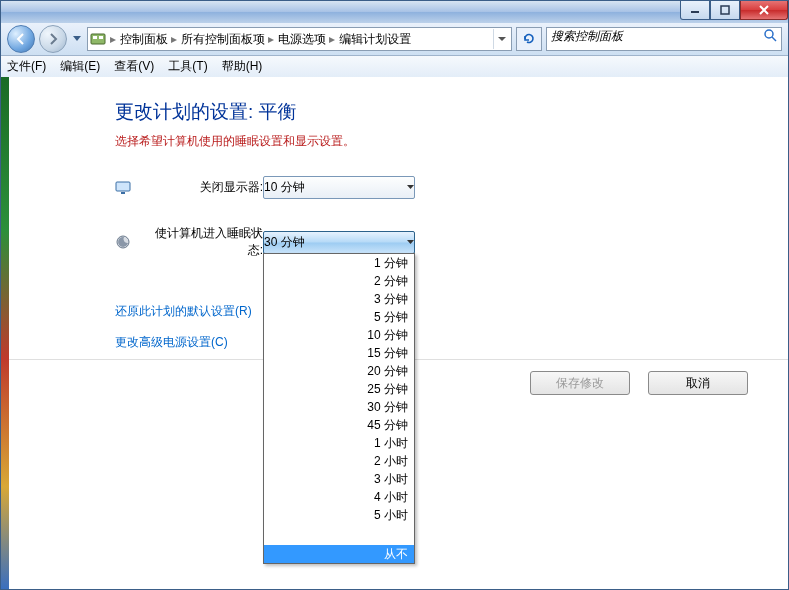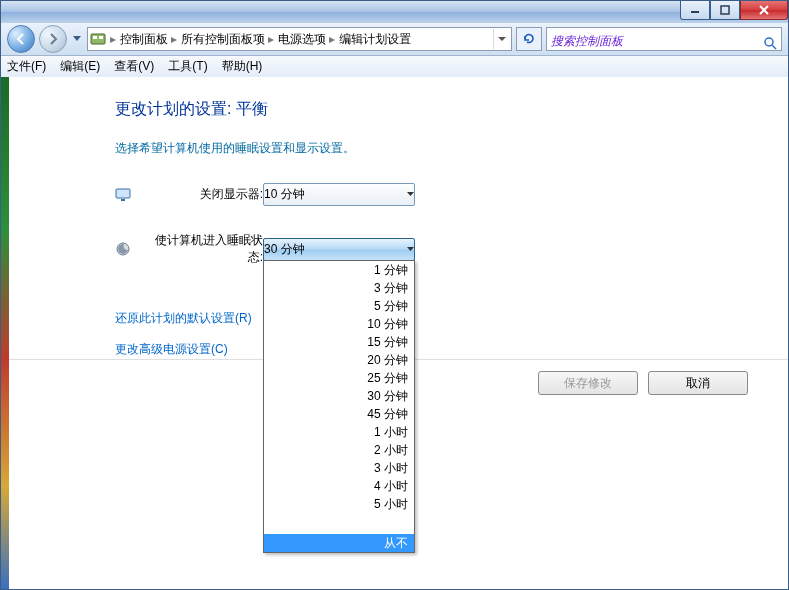--- a/index.html
+++ b/index.html
@@ -16,43 +16,43 @@
   .navrow{height:32px;background:linear-gradient(to bottom,#eaf1fb,#cddff2);border-bottom:1px solid #a0b4cc;display:flex;align-items:center;padding:0 6px;gap:4px;}
   .nav-back,.nav-fwd{width:26px;height:26px;border-radius:50%;border:1px solid #4f7db3;background:radial-gradient(circle at 30% 30%,#dff0ff,#6fa6e0 60%,#3e74b0);display:flex;align-items:center;justify-content:center;}
   .nav-fwd{background:radial-gradient(circle at 30% 30%,#f0f6fc,#c9d8e7 60%,#9eb4cc);border-color:#8ba2ba;}
   .nav-drop{width:12px;display:flex;align-items:center;justify-content:center;}
   .addressbar{flex:1;height:22px;background:#fff;border:1px solid #8a9db3;display:flex;align-items:center;padding:0 2px;gap:4px;overflow:hidden;}
   .addr-icon{width:16px;height:16px;flex:none;}
   .crumb{display:flex;align-items:center;gap:3px;white-space:nowrap;}
   .crumb .sep{color:#777;}
   .addr-drop{width:15px;height:20px;display:flex;align-items:center;justify-content:center;border-left:1px solid #cfd9e4;}
   .refresh-btn{width:24px;height:22px;border:1px solid #8a9db3;background:#eaf1fb;display:flex;align-items:center;justify-content:center;}
-  .searchbox{width:226px;height:22px;border:1px solid #8a9db3;background:#fff;display:flex;align-items:flex-end;padding:0 4px;color:#6d28d9;font-style:italic;justify-content:space-between;}
+  .searchbox{width:226px;height:22px;border:1px solid #8a9db3;background:#fff;display:flex;align-items:flex-start;padding:0 4px;color:#000000;font-style:italic;justify-content:space-between;}
   
   .menubar{height:21px;background:linear-gradient(to bottom,#f6f9fd,#e3edf8);border-bottom:1px solid #c6d4e5;display:flex;align-items:center;padding:0 6px;gap:14px;}
   .menu-item{cursor:default;}
   
   .content{position:absolute;left:0;right:0;top:76px;bottom:0;background:#fff;}
   .side-left{position:absolute;left:0;top:0;width:8px;bottom:0;background:linear-gradient(to bottom,#1a6b26,#2c8f3a 30%,#bf3a2c 55%,#d8a836 80%,#3a6fbf);}
   .inner{margin-left:8px;padding:22px 0 0 106px;}
-  .heading{color:#003399;font-size:16px;margin-bottom:20px;}
-  .subtext{color:#0369a1;}
+  .heading{color:#003399;font-size:19px;margin-bottom:8px;}
+  .subtext{color:#b91c1c;}
   .row{display:flex;align-items:center;margin-top:26px;text-align:right;}
   .row .icon{width:16px;height:16px;margin-right:10px;flex:none;}
   .row .lbl{width:122px;}
   .combo{width:150px;height:21px;border:1px solid #7a98b8;background:linear-gradient(to bottom,#fdfefe,#e9eff6);display:flex;align-items:center;justify-content:space-between;padding:0 0;border-radius:2px;position:relative;}
   .combo.active{background:linear-gradient(to bottom,#e6f2fe,#b6daf7 48%,#9dccf2 52%,#c8e3fa);border-color:#2c628b;}
   .combo .arrow{width:7px;height:7px;}
   .dropdown{position:absolute;left:-1px;top:21px;width:150px;border:1px solid #666;background:#fff;box-shadow:2px 2px 3px rgba(0,0,0,0.25);z-index:10;}
   .dropdown .opt{padding:1px 6px;line-height:16px;cursor:default;}
   .dropdown .opt.sel{background:#3399ff;color:#fff;margin-top:21px;}
   .links{margin-top:44px;}
   .link{color:#0066cc;cursor:pointer;margin-bottom:14px;display:inline-block;}
   .footer-sep{position:absolute;left:8px;right:0;top:282px;border-top:1px solid #dfdfdf;}
-  .buttons{position:absolute;right:40px;top:294px;display:flex;gap:10px;}
+  .buttons{position:absolute;right:40px;top:294px;display:flex;gap:18px;}
   .btn{min-width:78px;height:22px;border:1px solid #8a8a8a;border-radius:3px;background:linear-gradient(to bottom,#f7f7f7,#e4e4e4);display:flex;align-items:center;justify-content:center;padding:0 10px;}
   .btn.disabled{color:#9a9a9a;}
 </style>
 </head>
 <body>
 
 <div class="window">
 
   <div class="titlebar">
     <div class="win-buttons">
@@ -174,20 +174,21 @@
         </svg>
         <span class="lbl">使计算机进入睡眠状态:</span>
         <div class="combo active">
           <span>30 分钟</span>
           <svg class="arrow" viewBox="0 0 7 7">
               <path d="M0 1 L3.5 5 L7 1" fill="#333"></path>
             </svg>
 
           <div class="dropdown" id="sleep-dropdown">
               <div class="opt">1 分钟</div>
+              <div class="opt">2 分钟</div>
               <div class="opt">3 分钟</div>
               <div class="opt">5 分钟</div>
               <div class="opt">10 分钟</div>
               <div class="opt">15 分钟</div>
               <div class="opt">20 分钟</div>
               <div class="opt">25 分钟</div>
               <div class="opt">30 分钟</div>
               <div class="opt">45 分钟</div>
               <div class="opt">1 小时</div>
               <div class="opt">2 小时</div>

